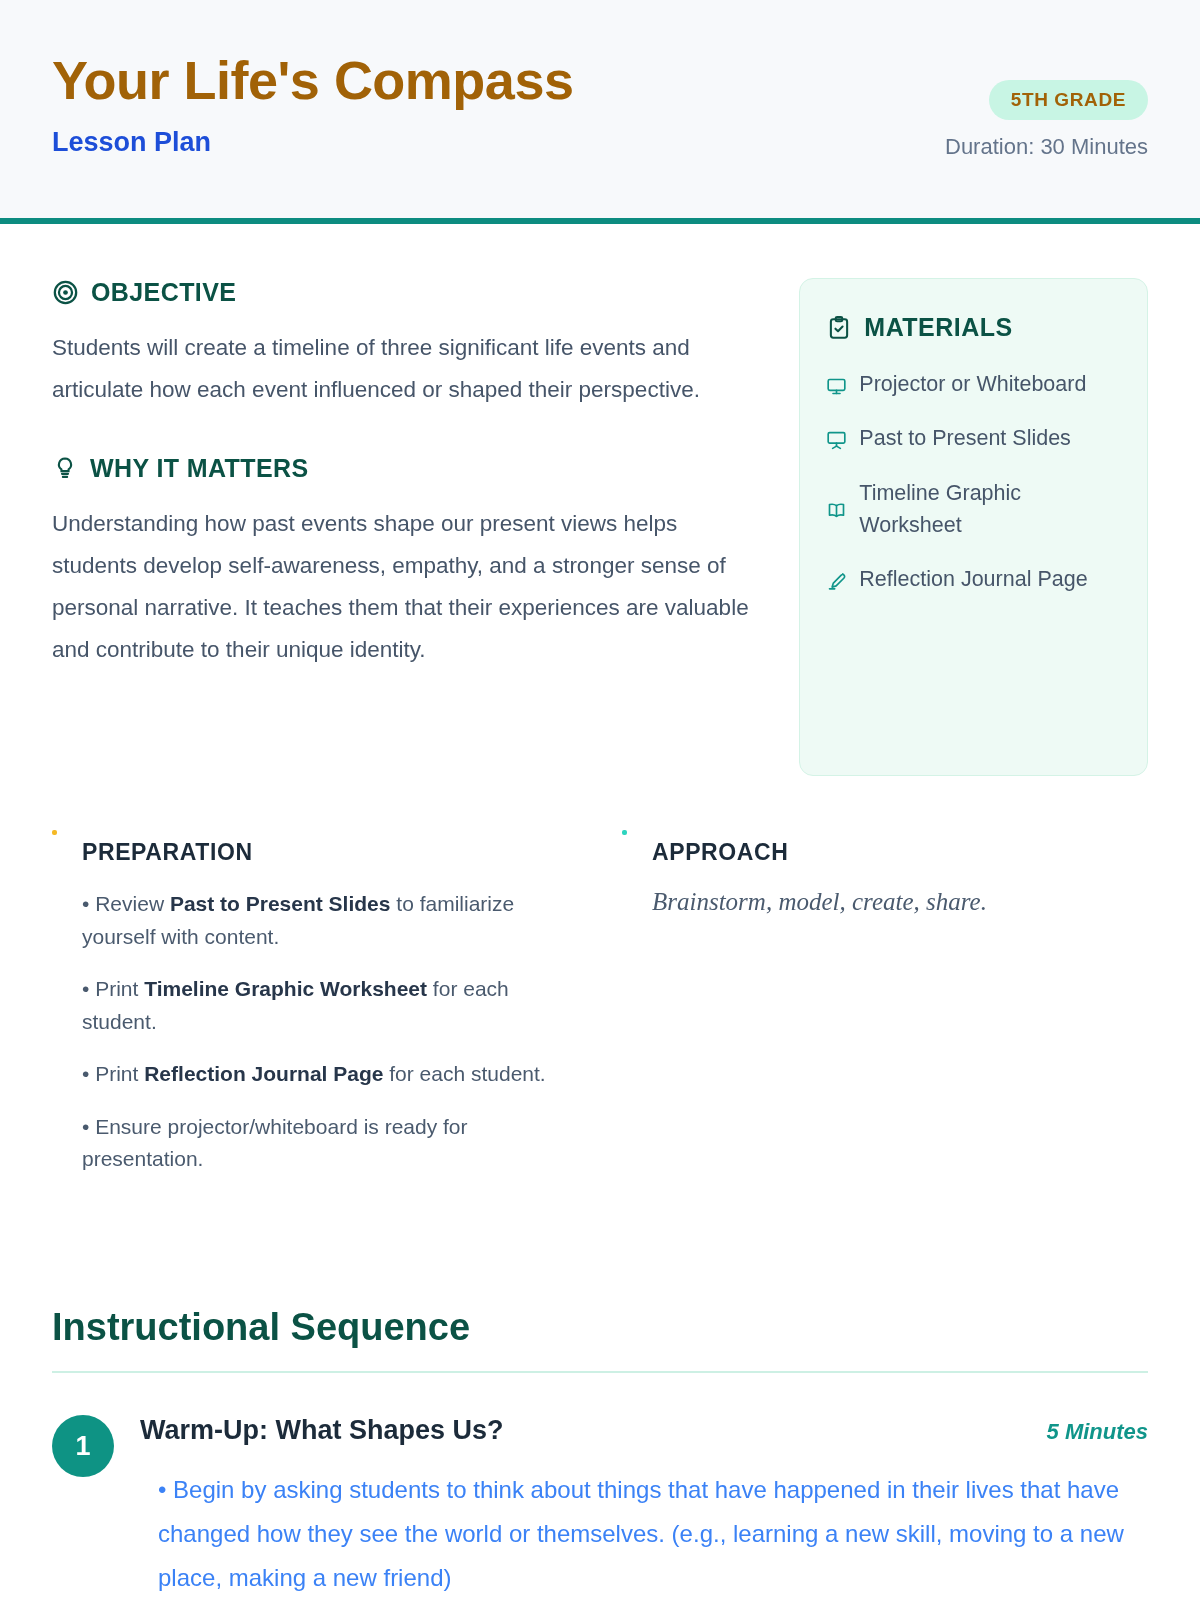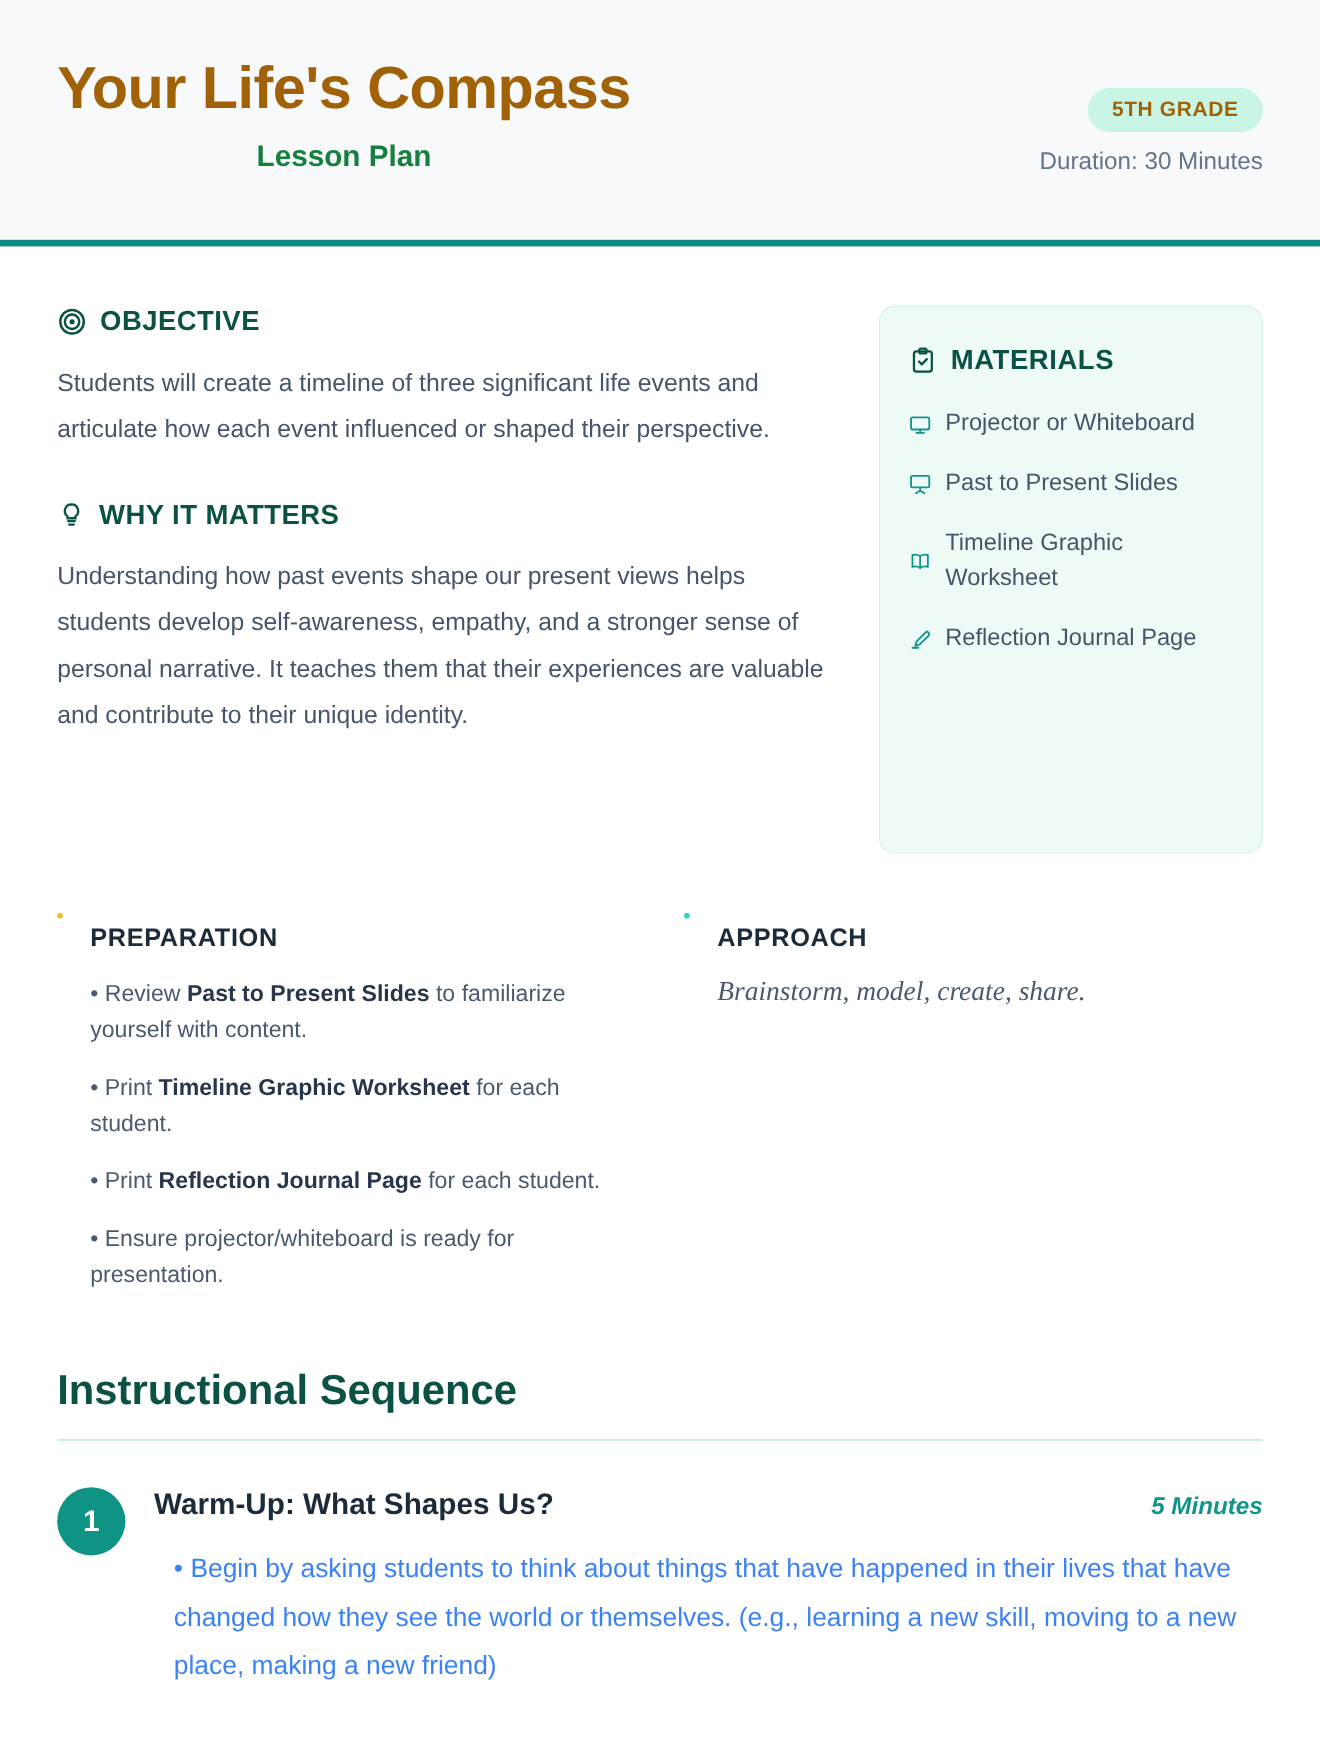--- a/index.html
+++ b/index.html
@@ -27,23 +27,22 @@
     font-size: 54px;
     font-weight: bold;
     color: #a16207;
     line-height: 1.05;
     margin: 0 0 18px 0;
     letter-spacing: -0.5px;
   }
   .doc-subtitle {
     font-size: 27px;
     font-weight: bold;
-    color: #15803d;
+    color: #1d4ed8;
     margin: 0;
-    text-align: center;
   }
   .header-right {
     text-align: right;
     padding-top: 16px;
   }
   .grade-badge {
     display: inline-block;
     background: #c8f5e4;
     color: #a16207;
     font-size: 19px;
@@ -157,21 +156,21 @@
   .prep-item b { color: #27364a; font-weight: bold; }
   .approach-text {
     font-family: "Liberation Serif", serif;
     font-style: italic;
     font-size: 25px;
     color: #4a5a6e;
     margin: 0;
   }
 
   
-  .seq-section { margin-top: 47px; }
+  .seq-section { margin-top: 110px; }
   .seq-heading {
     font-size: 38px;
     font-weight: bold;
     color: #0b5245;
     margin: 0 0 22px 0;
   }
   .seq-rule {
     height: 2.5px;
     background: #cdf0e4;
     width: 100%;

